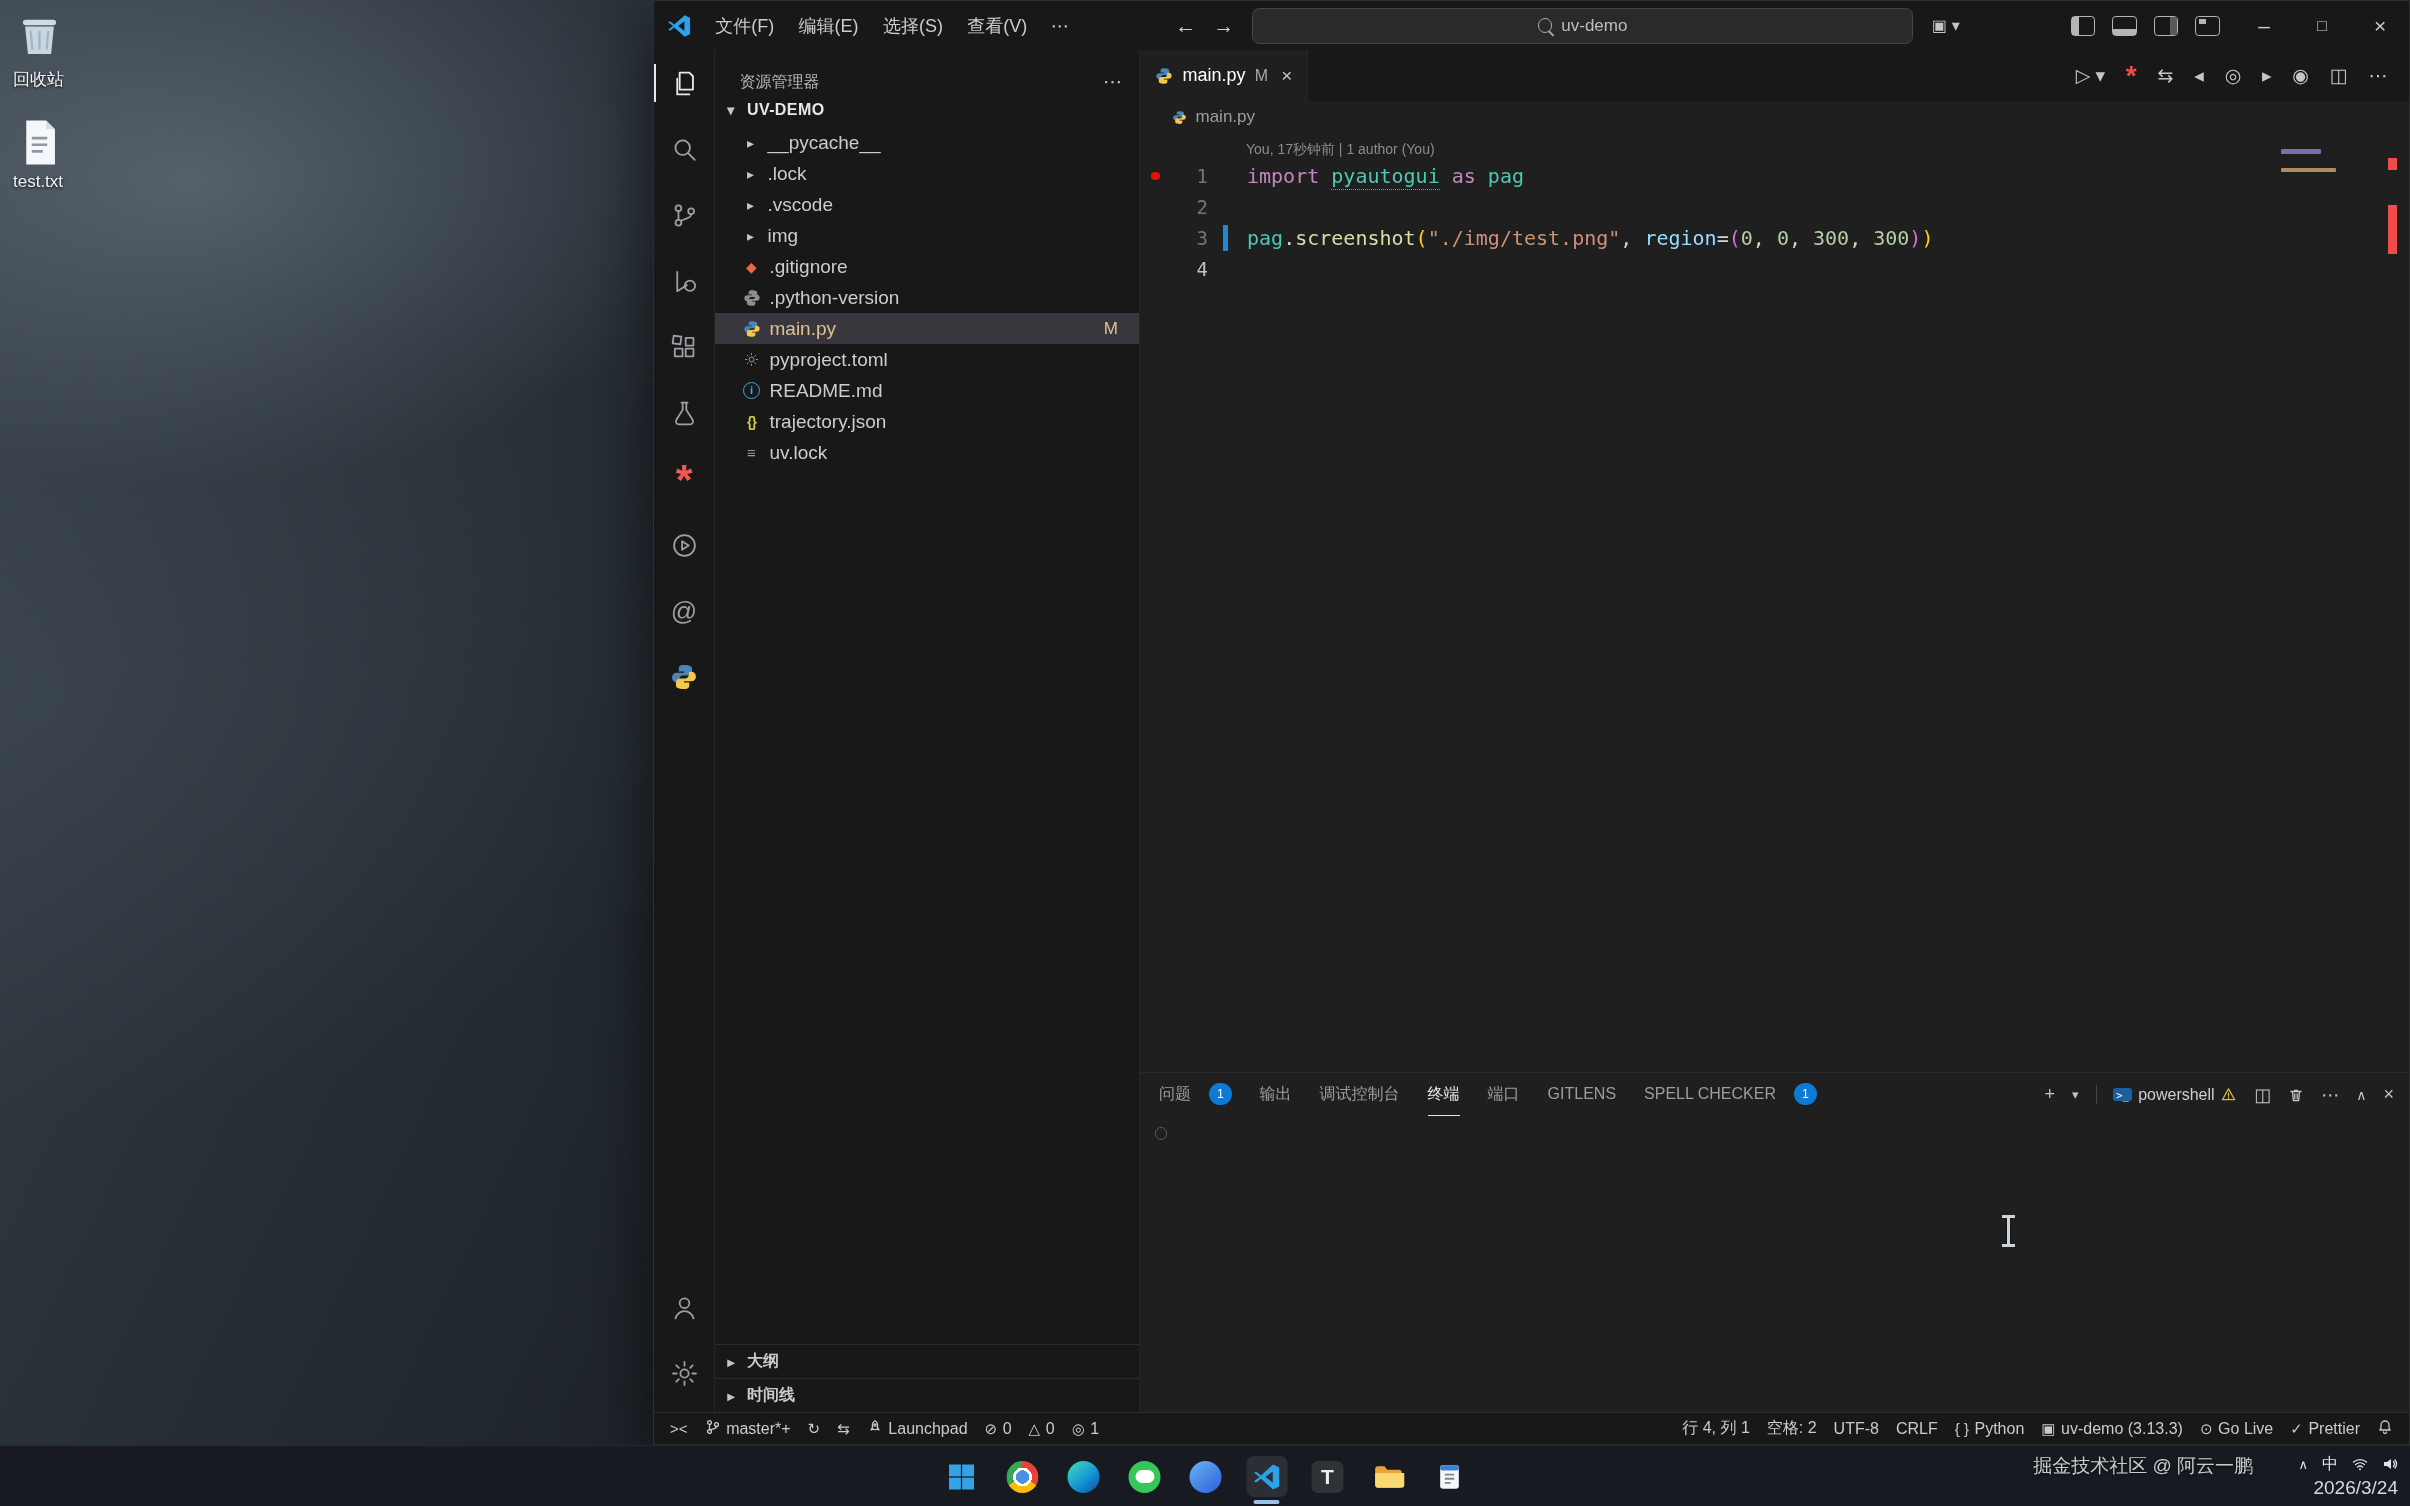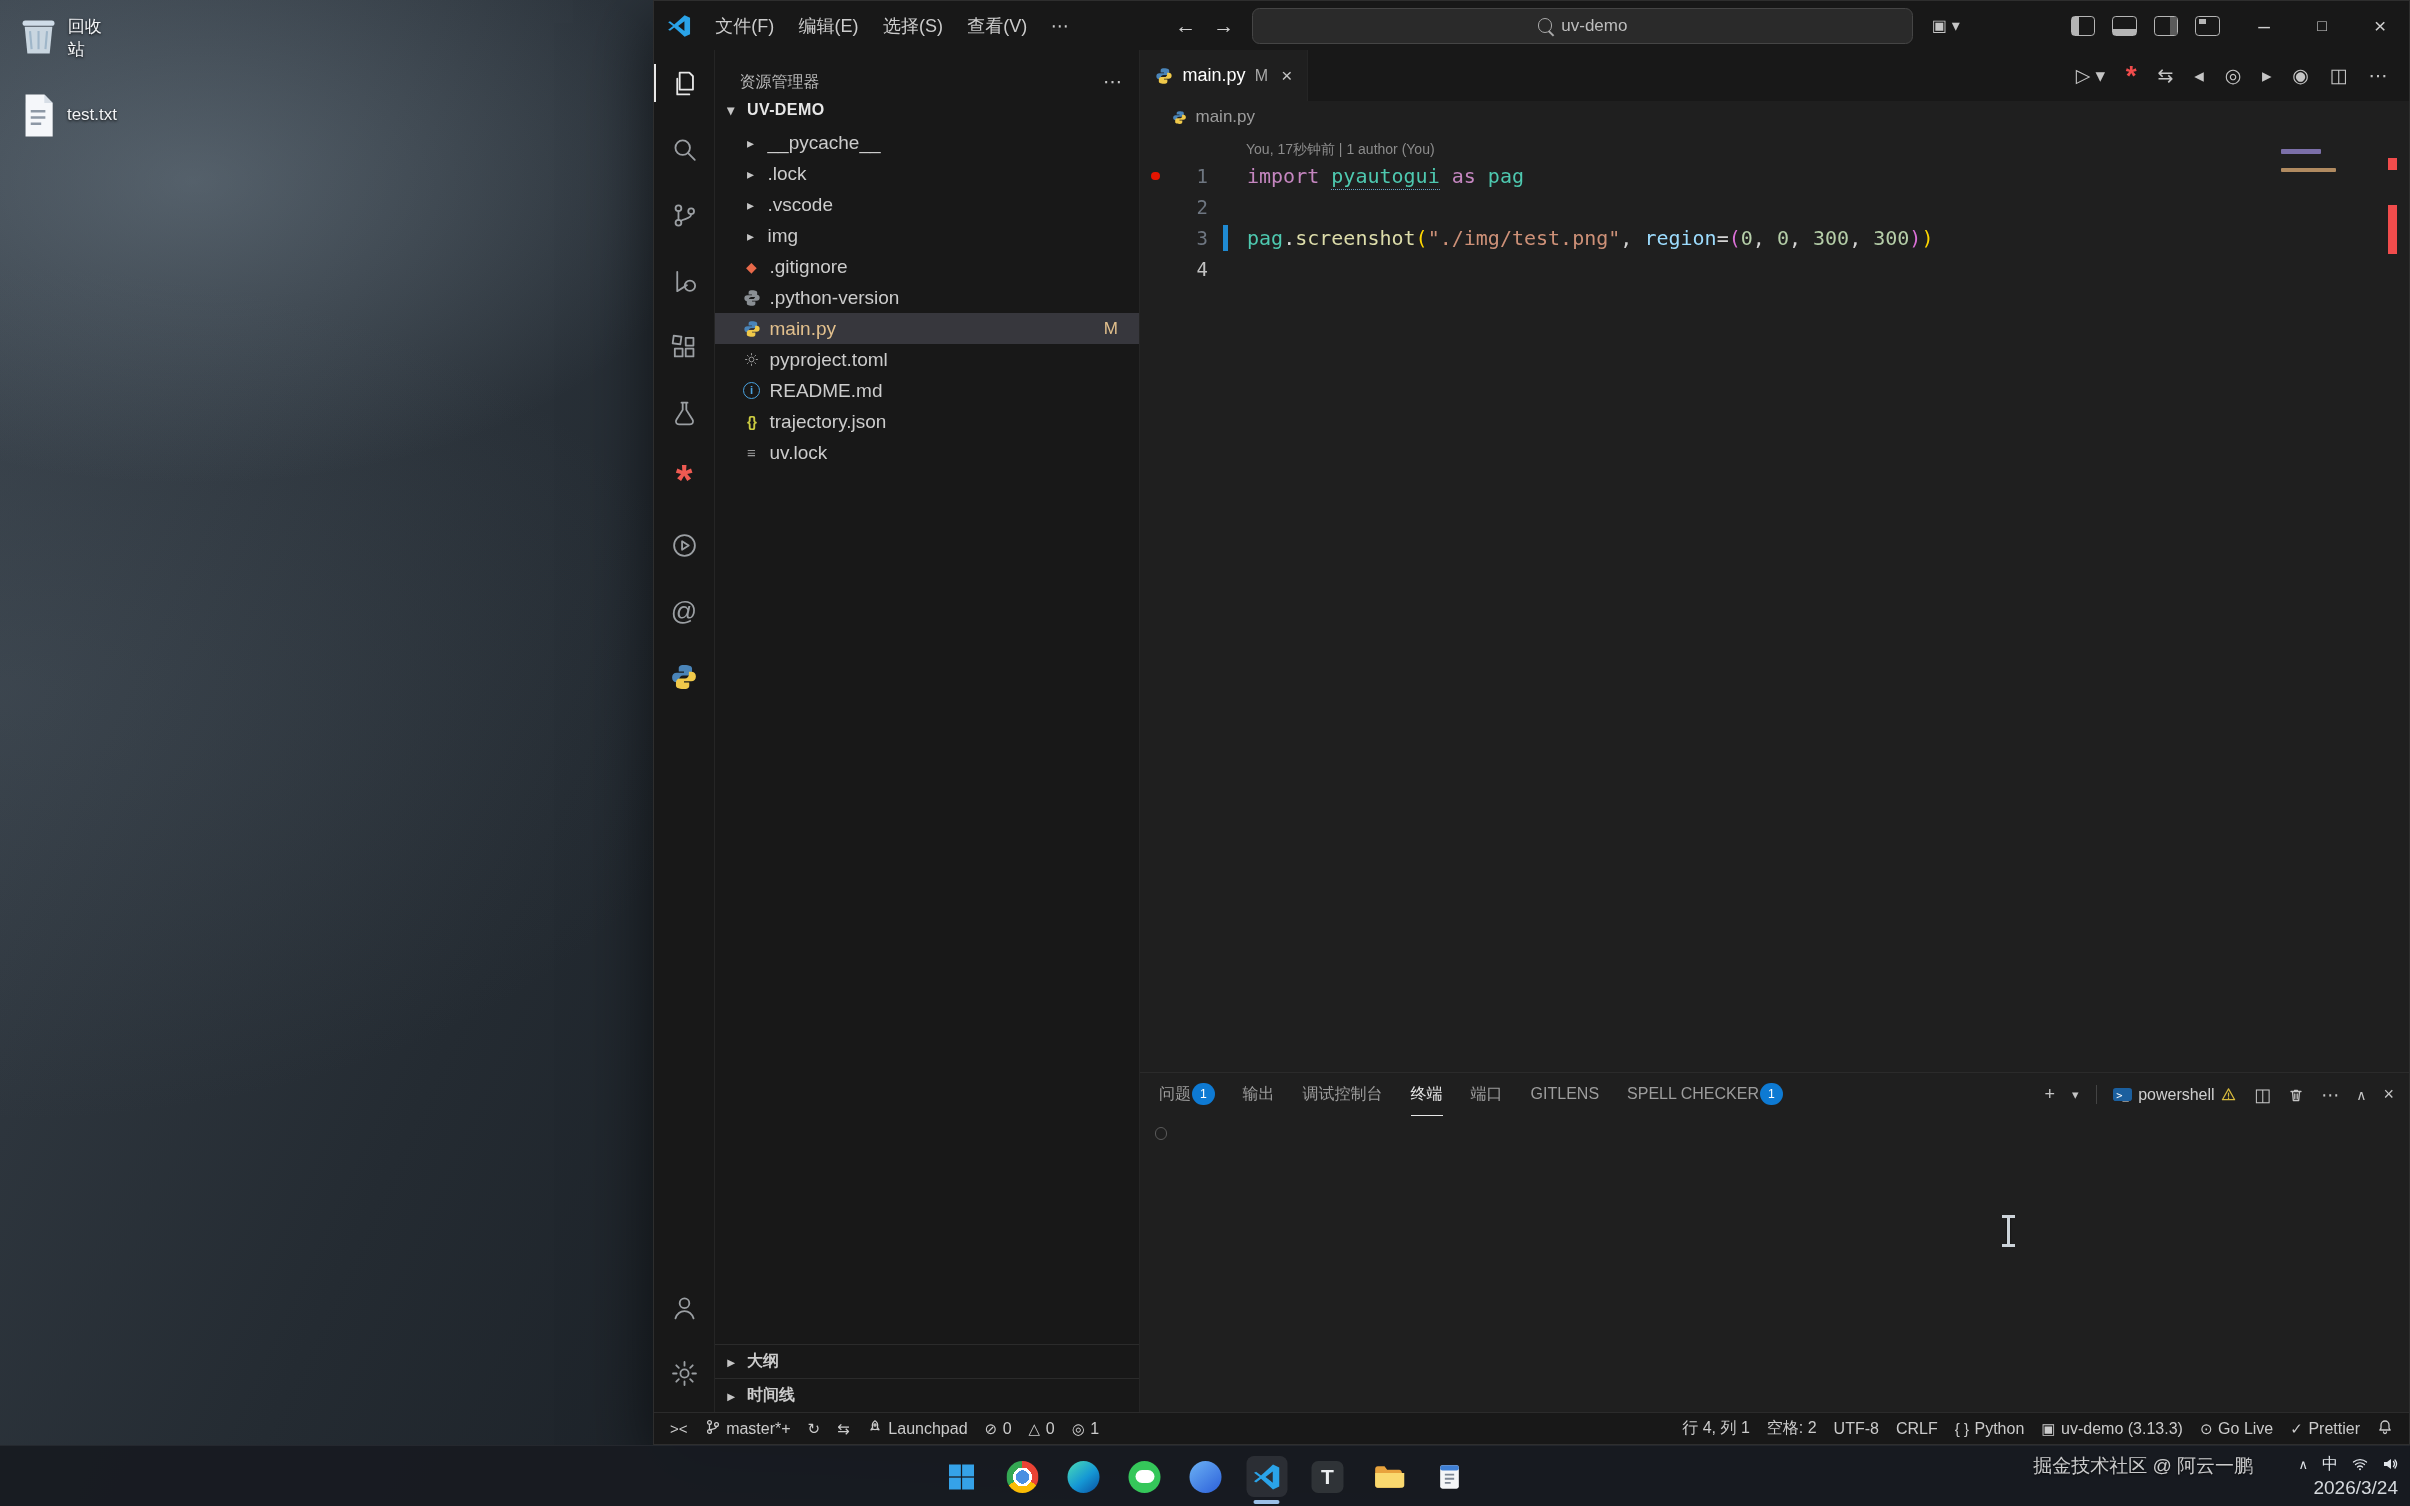--- a/index.html
+++ b/index.html
@@ -6,21 +6,21 @@
   body{width:2411px;height:1507px;position:relative;overflow:hidden;background:#0b0d10;
        font-family:"Liberation Sans",sans-serif;-webkit-font-smoothing:antialiased;}
 
   
   .wallpaper{position:absolute;inset:0;
     background:
       radial-gradient(847px 490px at 8% 12%, rgba(150,168,182,.34), transparent 62%),
       radial-gradient(1224px 716px at 0% 46%, rgba(96,110,122,.22), transparent 60%),
       linear-gradient(115deg,#39424b 0%,#242b32 30%,#14181d 62%,#0a0c0f 100%);}
   .desktop-icons{position:absolute;left:13px;top:11.3px;width:113px;display:flex;flex-direction:column;gap:24.5px;}
-  .desktop-icon{width:104px;display:flex;flex-direction:row;align-items:center;gap:3.8px;cursor:default;}
+  .desktop-icon{width:104px;display:flex;flex-direction:column;align-items:flex-start;gap:3.8px;cursor:default;}
   .desktop-icon svg{width:53px;height:53px;}
   .di-label{font-size:17px;color:#f1f3f5;text-shadow:0 0.9px 2.8px rgba(0,0,0,.9);}
 
   
   .vscode{position:absolute;left:653px;top:0;width:1757px;height:1445px;background:#1f1f1f;
           border:0.9px solid #2e2e2e;box-sizing:border-box;box-shadow:0 22.6px 66px rgba(0,0,0,.6);}
 
   
   .titlebar{height:49px;background:#181818;display:flex;align-items:center;color:#cccccc;font-size:18px;}
   .vsc-logo{width:49px;display:flex;align-items:center;justify-content:center;}
@@ -114,21 +114,21 @@
   .mm-1{width:40px;background:#7b6fa8;}
   .mm-2{width:0;}
   .mm-3{width:55px;background:#b08a60;}
   .ovr{position:absolute;width:8.5px;right:12.2px;background:#f14c4c;}
   .ovr1{top:24.5px;height:12.2px;}
   .ovr2{top:72px;height:49px;}
 
   
   .panel{height:339px;border-top:0.9px solid #2b2b2b;display:flex;flex-direction:column;}
   .panel-tabs{height:43px;display:flex;align-items:center;gap:28px;padding-left:19px;position:relative;flex:none;}
-  .p-tab{height:100%;display:flex;align-items:center;gap:1px;font-size:16px;color:#9d9d9d;border-bottom:1.9px solid transparent;box-sizing:border-box;text-align:right;}
+  .p-tab{height:100%;display:flex;align-items:center;gap:18px;font-size:16px;color:#9d9d9d;border-bottom:1.9px solid transparent;box-sizing:border-box;text-align:right;}
   .p-tab.active{color:#e7e7e7;border-color:#e7e7e7;}
   .p-badge{min-width:22.6px;height:22.6px;border-radius:11.3px;background:#0e7ad3;color:#fff;font-size:12.2px;
            display:flex;align-items:center;justify-content:center;padding:0 3.8px;box-sizing:border-box;}
   .panel-controls{position:absolute;right:15px;top:0;height:43px;display:flex;align-items:center;gap:17px;color:#c5c5c5;font-size:18px;}
   .pc-sep{width:0.9px;height:19px;background:#444;}
   .shell-item{display:flex;align-items:center;gap:6.6px;color:#cfcfcf;font-size:16px;}
   .ps-ico{background:#1b5f9e;color:#fff;font-size:10.4px;border-radius:2.8px;padding:0.9px 2.8px;font-family:"DejaVu Sans Mono",monospace;}
   .terminal{padding:11.3px 0 0 15px;font-family:"DejaVu Sans Mono",monospace;font-size:18px;color:#cccccc;flex:1;}
   .term-line{display:flex;align-items:center;gap:11.3px;}
   .term-deco{width:10.4px;height:10.4px;border:1.9px solid #5a5a5a;border-radius:50%;flex:none;}

